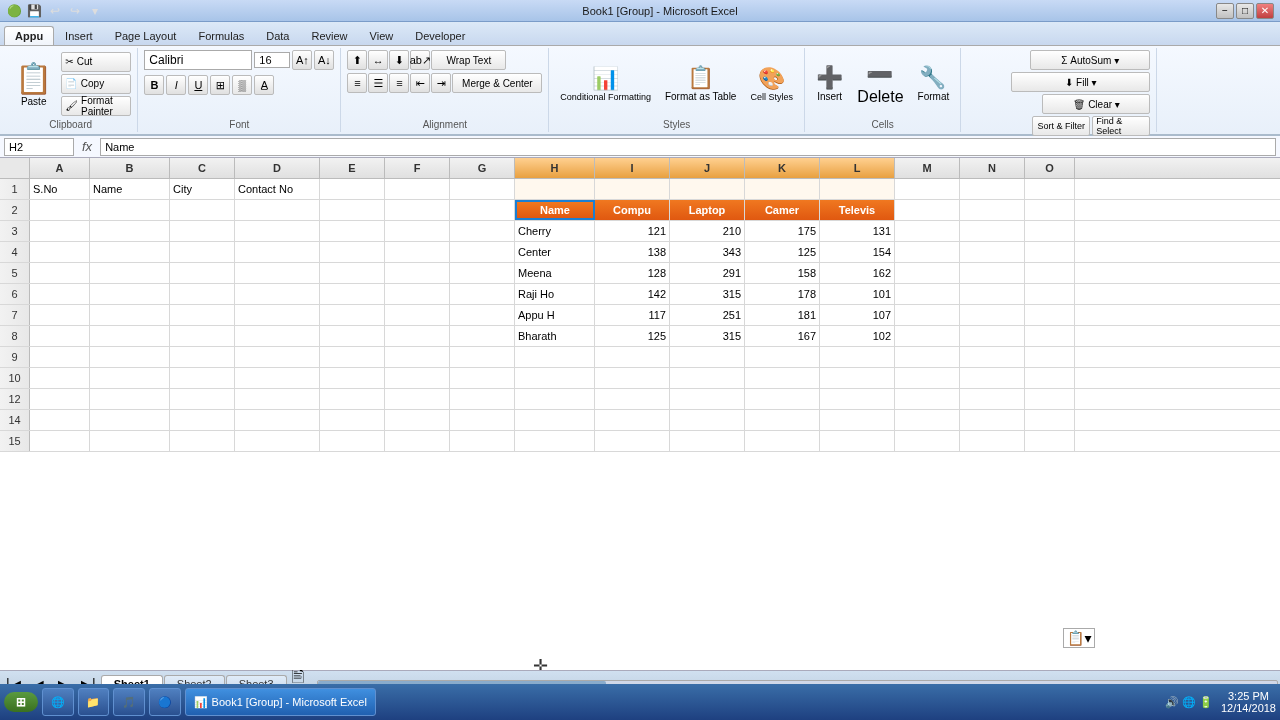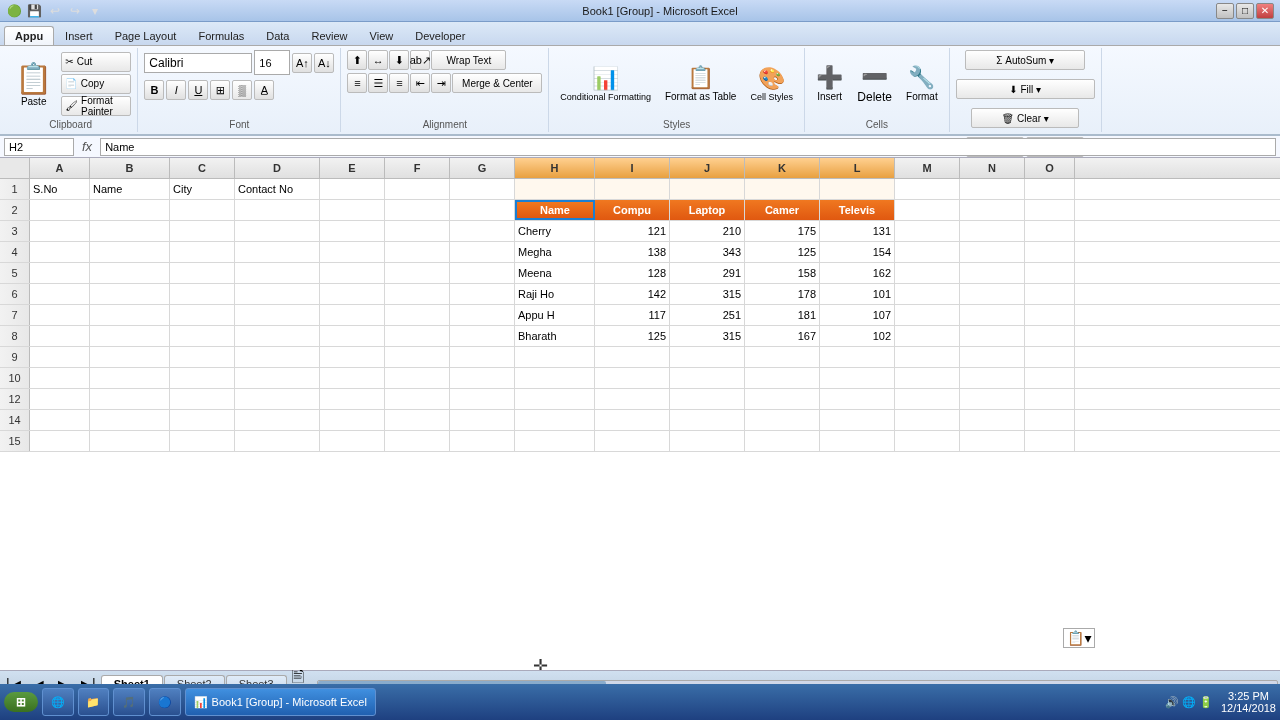--- a/index.html
+++ b/index.html
@@ -95,21 +95,21 @@
       background: transparent;
       min-width: 32px;
       height: 56px;
     }
     .rbn-small { height: 20px; padding: 1px 3px; font-size: 10px; border: 1px solid #bbb; border-radius: 2px; background: linear-gradient(to bottom, #fff, #e8e8e8); cursor: pointer; display: flex; align-items: center; justify-content: center; }
 
     
     .font-group-top { display: flex; align-items: center; gap: 2px; margin-bottom: 2px; }
     .font-group-bottom { display: flex; align-items: center; gap: 2px; }
     .font-name-box { width: 108px; height: 20px; border: 1px solid #aaa; font-size: 12px; padding: 0 4px; background: white; }
-    .font-size-box { width: 36px; height: 25px; border: 1px solid #aaa; font-size: 11px; padding: 0 4px; background: white; }
+    .font-size-box { width: 36px; height: 16px; border: 1px solid #aaa; font-size: 11px; padding: 0 4px; background: white; }
     .fmt-btn { width: 20px; height: 20px; border: 1px solid #bbb; background: linear-gradient(to bottom, #fff, #e0e0e0); border-radius: 2px; cursor: pointer; font-size: 11px; display: flex; align-items: center; justify-content: center; }
 
     
     #formula-bar {
       background: #f5f8ff;
       border-bottom: 1px solid #aab;
       height: 22px;
       display: flex;
       align-items: center;
       padding: 0 4px;
@@ -424,32 +424,32 @@
   </div>
 
   <div class="ribbon-group" style="min-width:110px;">
     <div class="ribbon-group-content" style="flex-direction:row; gap:4px;">
       <div class="rbn-btn">
         <span style="font-size:22px;">➕</span>
         <span style="font-size:10px;">Insert</span>
       </div>
       <div class="rbn-btn">
         <span style="font-size:22px;">➖</span>
-        <span style="font-size:12px;">Delete</span>
+        <span style="font-size:16px;">Delete</span>
       </div>
       <div class="rbn-btn">
         <span style="font-size:22px;">🔧</span>
         <span style="font-size:10px;">Format</span>
       </div>
     </div>
     <div class="ribbon-group-label">Cells</div>
   </div>
 
   <div class="ribbon-group" style="min-width:130px;">
-    <div class="ribbon-group-content" style="flex-direction:column; align-items:center; gap:9px;">
+    <div class="ribbon-group-content" style="flex-direction:column; align-items:flex-end; gap:2px;margin-left:44px;">
       <div class="rbn-small" style="width:120px;">Σ AutoSum ▾</div>
       <div class="rbn-small" style="width:139px;">⬇ Fill ▾</div>
       <div class="rbn-small" style="width:108px;">🗑 Clear ▾</div>
       <div style="display:flex; gap:2px;">
         <div class="rbn-small" style="width:58px; font-size:9px;">Sort &amp; Filter</div>
         <div class="rbn-small" style="width:58px; font-size:9px;">Find &amp; Select</div>
       </div>
     </div>
     <div class="ribbon-group-label">Editing</div>
   </div>
@@ -544,21 +544,21 @@
 
     <div class="grid-row">
       <div class="row-num">4</div>
       <div class="cell cw-A"></div>
       <div class="cell cw-B"></div>
       <div class="cell cw-C"></div>
       <div class="cell cw-D"></div>
       <div class="cell cw-E"></div>
       <div class="cell cw-F"></div>
       <div class="cell cw-G"></div>
-      <div class="cell cw-H">Megha</div>
+      <div class="cell cw-H">Center</div>
       <div class="cell cw-I right-align">138</div>
       <div class="cell cw-J right-align">343</div>
       <div class="cell cw-K right-align">125</div>
       <div class="cell cw-L right-align">154</div>
       <div class="cell cw-M"></div>
       <div class="cell cw-N"></div>
       <div class="cell cw-O"></div>
     </div>
 
     <div class="grid-row">

